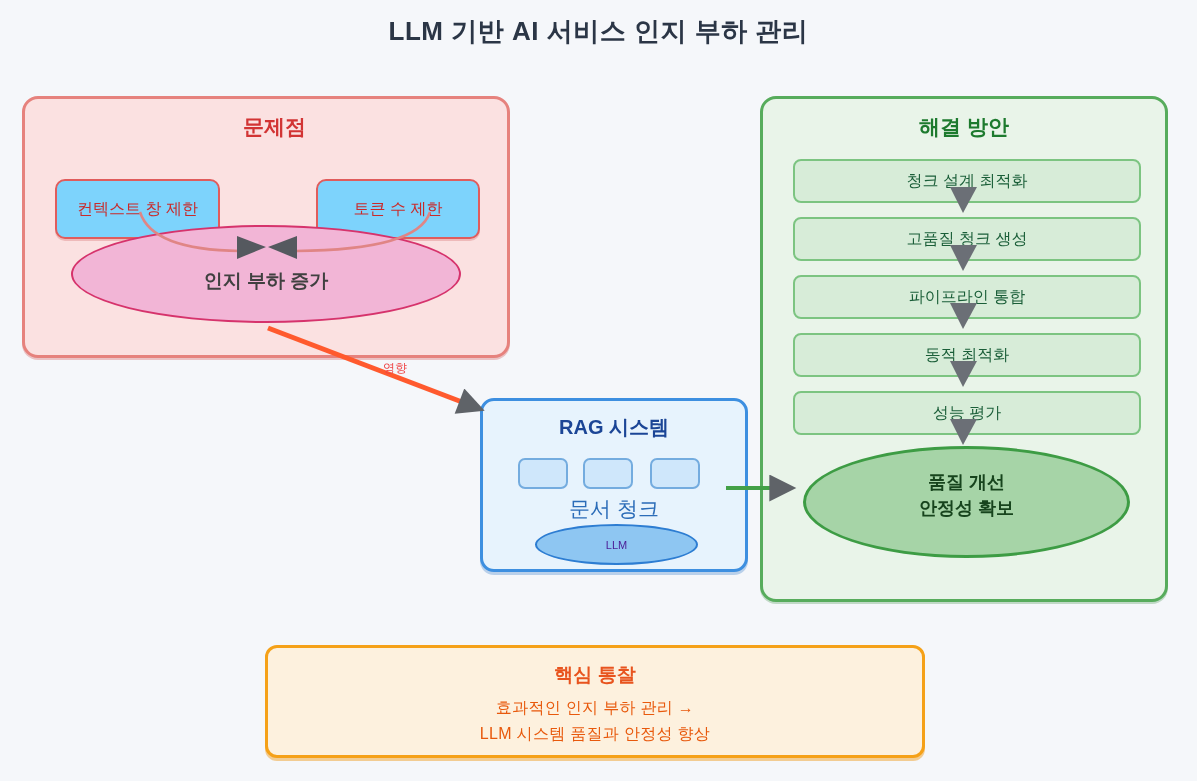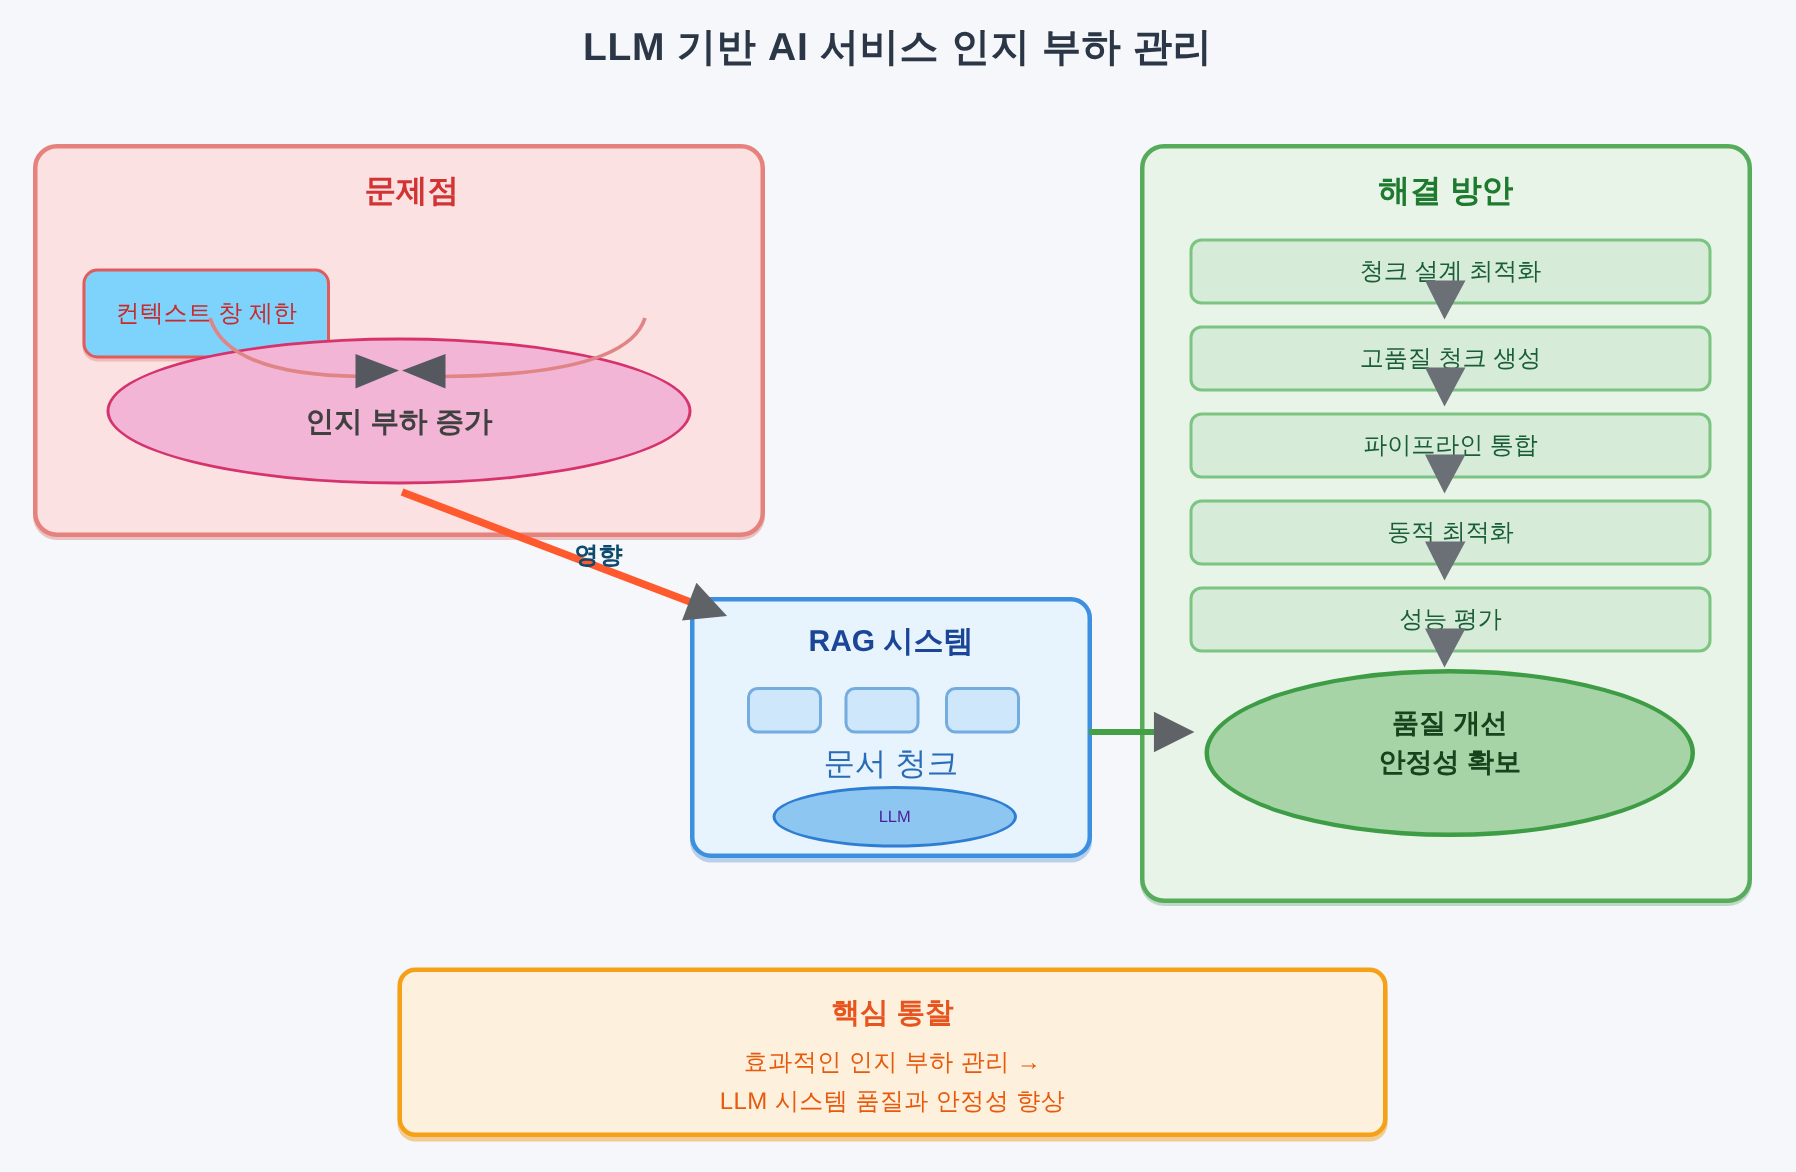--- a/index.html
+++ b/index.html
@@ -45,21 +45,21 @@
   #effect-ellipse {
     position: absolute; left: 46px; top: 126px; width: 390px; height: 98px;
     background: #f2b5d6; border: 2.5px solid #d6336c; border-radius: 50%;
     display: flex; align-items: center; justify-content: center;
     font-size: 19px; font-weight: bold; color: #404040;
     padding-top: 14px;
   }
 
   
   #rag {
-    left: 460px; top: 398px; width: 268px; height: 174px;
+    left: 480px; top: 398px; width: 268px; height: 174px;
     background: #e7f3fd; border: 3px solid #3d8fe0; border-radius: 14px;
     box-shadow: 0 3px 0 rgba(46,120,200,0.3);
   }
   #rag-header {
     position: absolute; left: 0; top: 13px; width: 100%;
     text-align: center; font-size: 20px; font-weight: bold; color: #1b4596;
   }
   .chunk-rect {
     position: absolute; top: 57px; width: 50px; height: 31px;
     background: #cfe7fb; border: 2px solid #74acdf; border-radius: 7px;
@@ -124,33 +124,34 @@
   #insight-line-1 { top: 50px; }
   #insight-line-2 { top: 76px; }
 
   
   #arrows {
     position: absolute; left: 0; top: 0; width: 1197px; height: 781px;
     pointer-events: none;
   }
   #influence-label {
     left: 383px; top: 360px;
-    font-size: 16px; color: #0c4a6e; font-weight: bold;
+    font-size: 12px; color: #ef4444;
   }
 </style>
 </head>
 <body>
 
 <div id="canvas">
 
   <div id="title" class="abs">LLM 기반 AI 서비스 인지 부하 관리</div>
 
   <div id="problems" class="abs">
     <div id="problems-header">문제점</div>
     <div id="cause-1" class="cause-node">컨텍스트 창 제한</div>
+    <div id="cause-2" class="cause-node">토큰 수 제한</div>
     <div id="effect-ellipse">인지 부하 증가</div>
   </div>
 
   <div id="rag" class="abs">
     <div id="rag-header">RAG 시스템</div>
     <div id="chunk-1" class="chunk-rect"></div>
     <div id="chunk-2" class="chunk-rect"></div>
     <div id="chunk-3" class="chunk-rect"></div>
     <div id="chunks-label">문서 청크</div>
     <div id="llm-ellipse">LLM</div>

